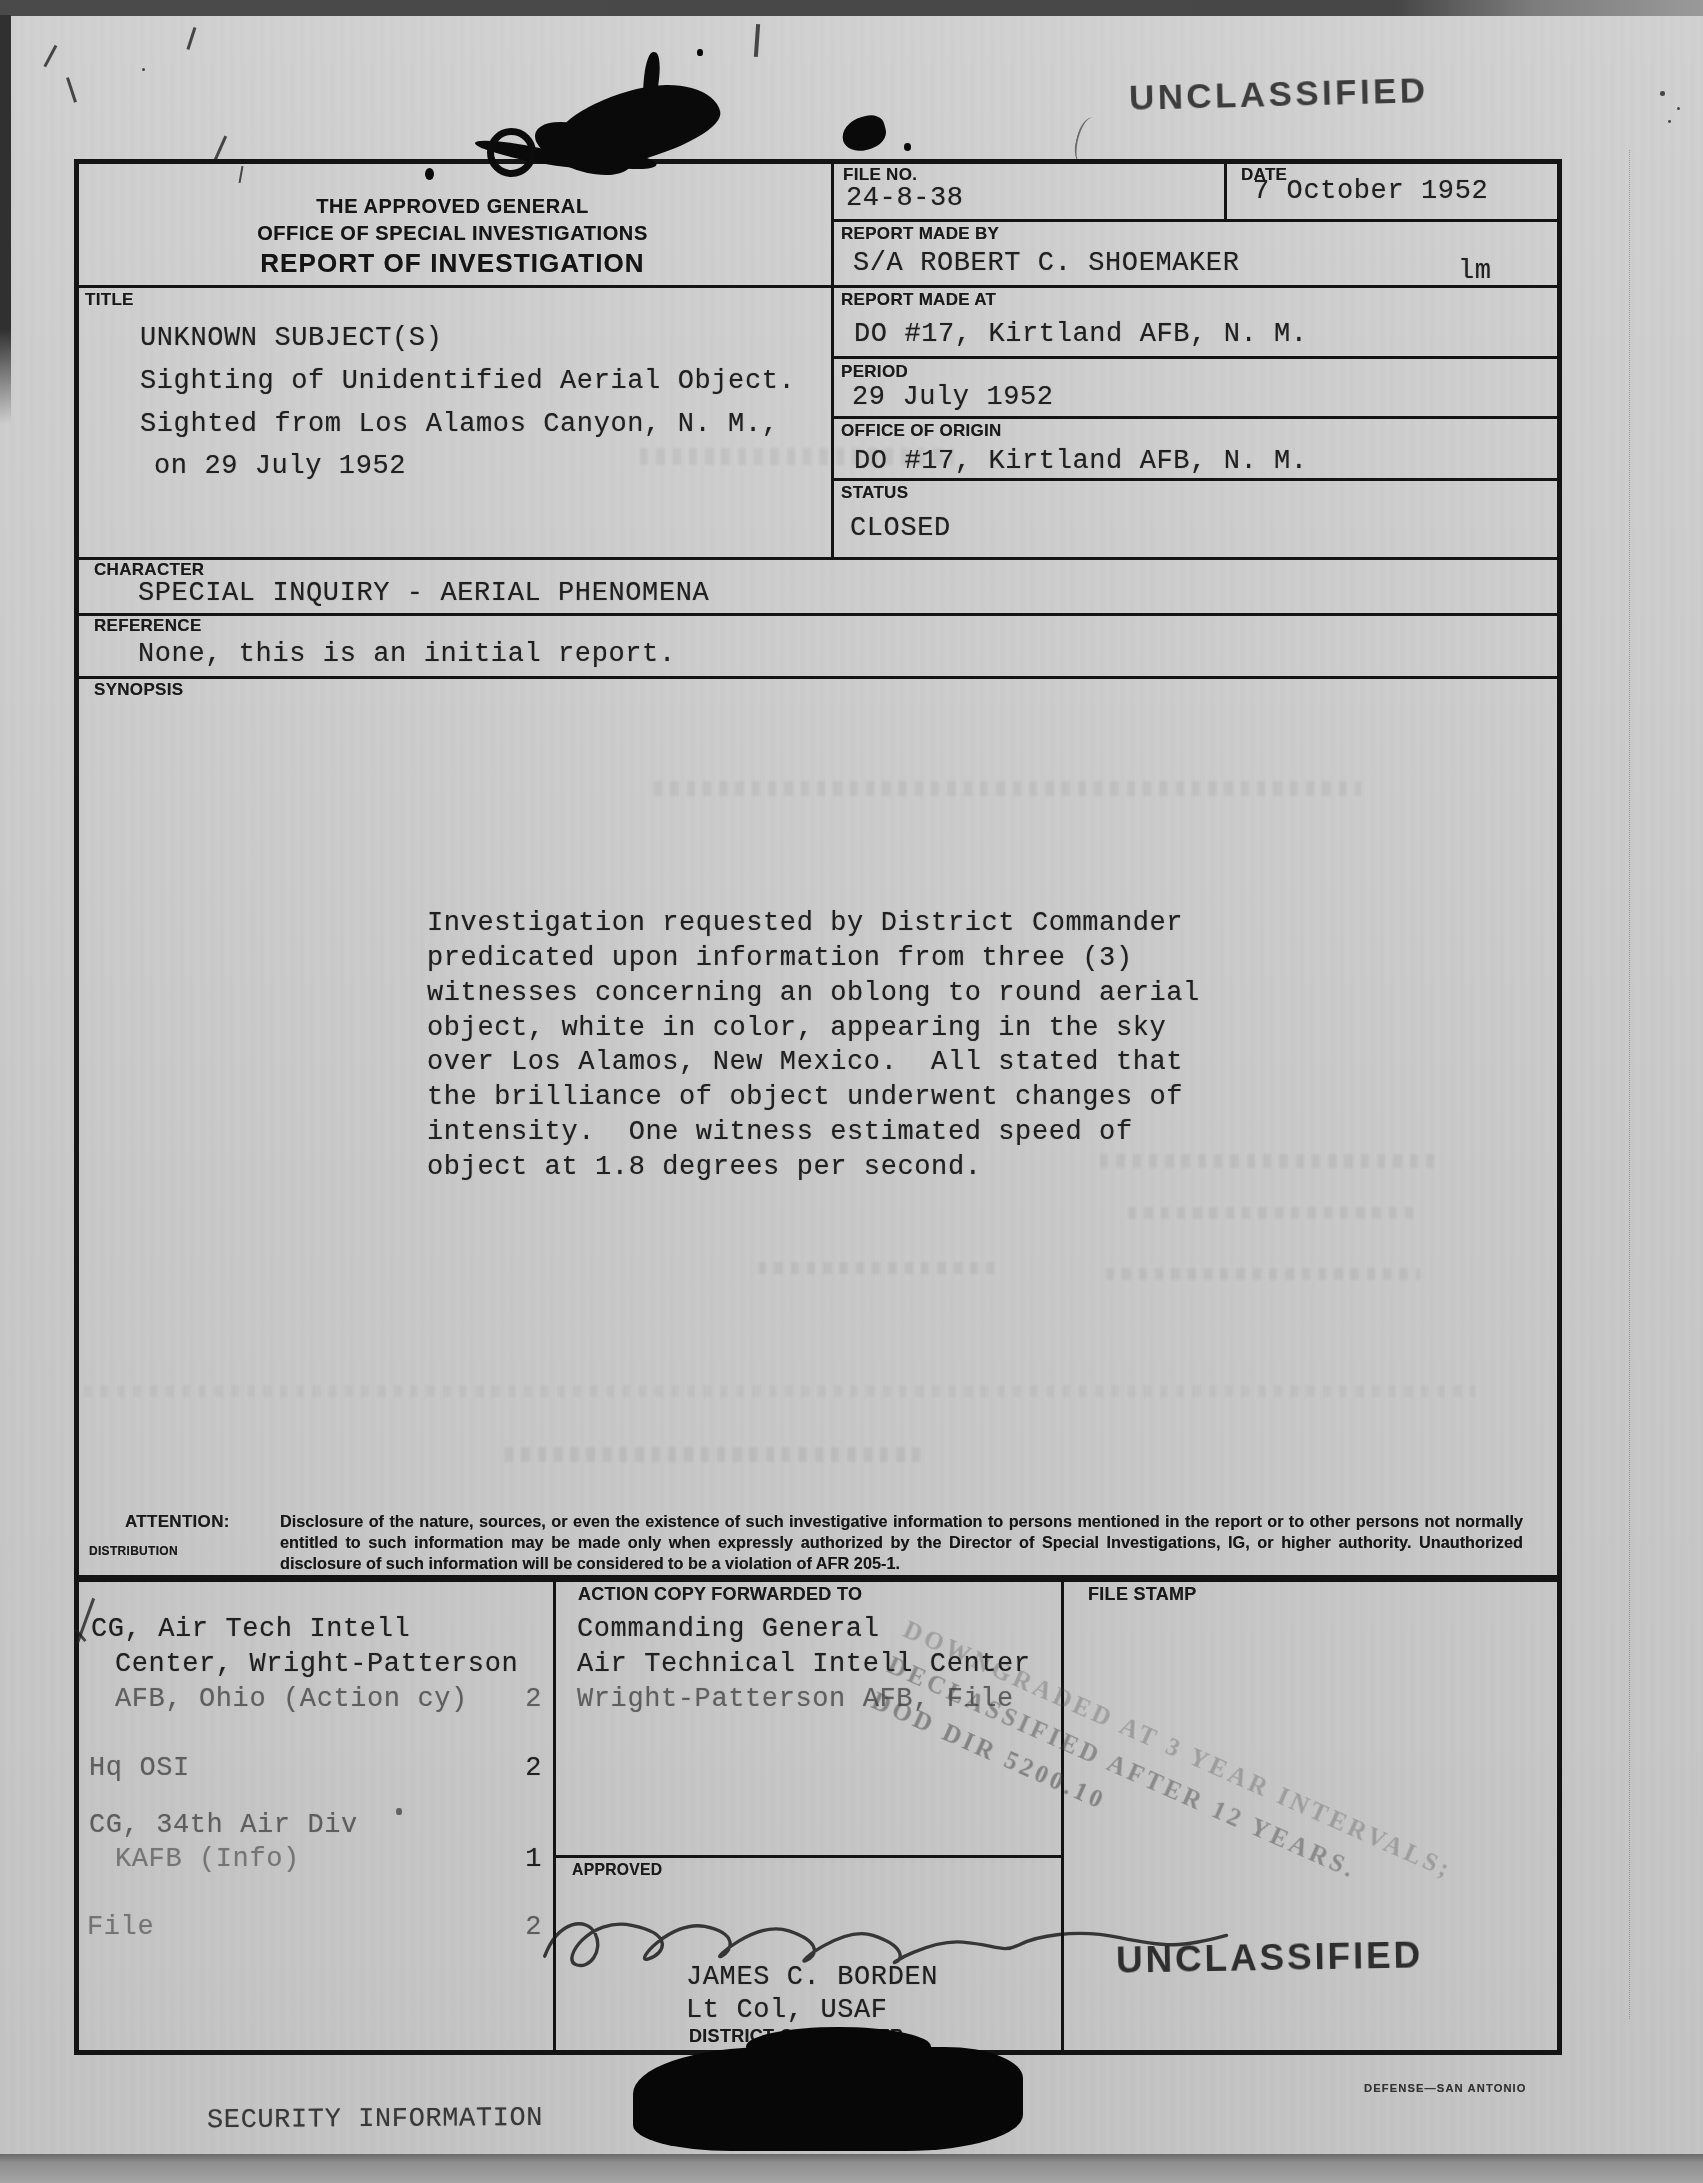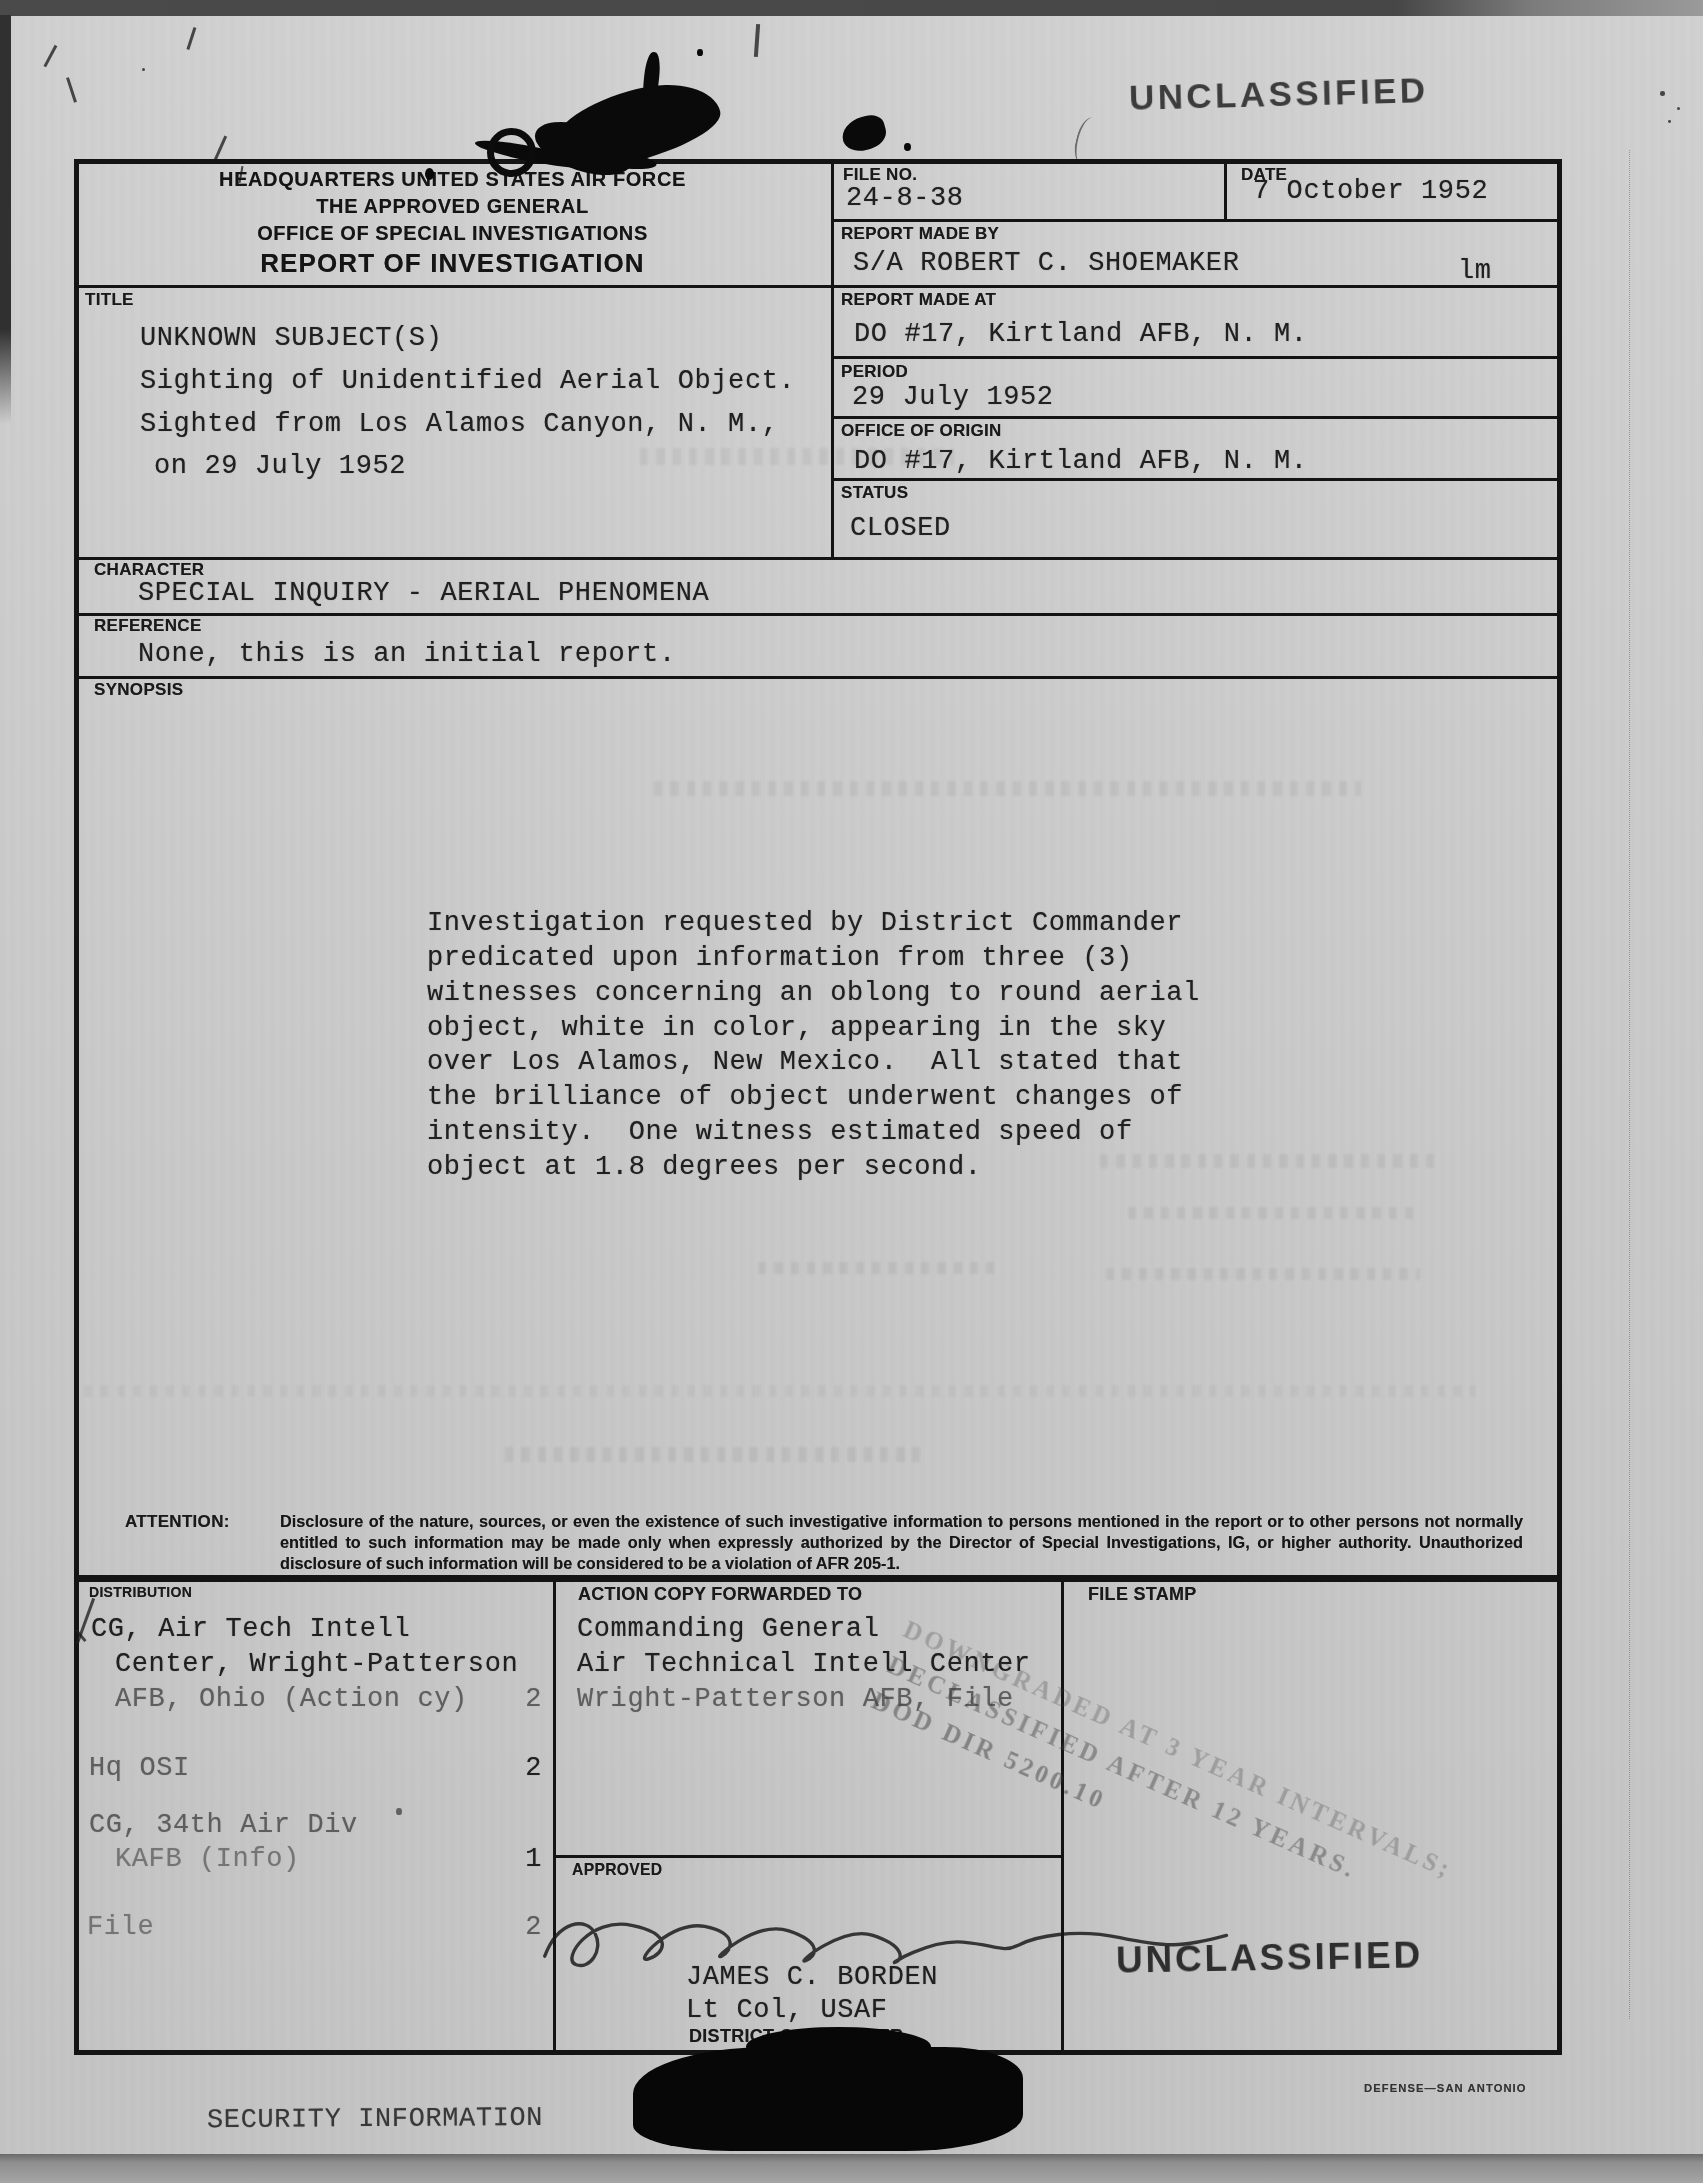--- a/index.html
+++ b/index.html
@@ -76,21 +76,20 @@
   <div class="bar" style="left:74px;top:557px;width:1488px;height:3.4px"></div>
   <div class="bar" style="left:74px;top:613px;width:1488px;height:3.4px"></div>
   <div class="bar" style="left:74px;top:676px;width:1488px;height:3.4px"></div>
   <div class="bar" style="left:74px;top:1575px;width:1488px;height:6.7px"></div>
   <div class="bar" style="left:831px;top:159px;width:3.4px;height:400px"></div>
   <div class="bar" style="left:1224px;top:159px;width:2.8px;height:63px"></div>
   <div class="bar" style="left:553px;top:1578px;width:3.4px;height:477px"></div>
   <div class="bar" style="left:1061px;top:1578px;width:3.4px;height:477px"></div>
   <div class="bar" style="left:553px;top:1855px;width:508px;height:3.4px"></div>
 
-  <div class="hd" style="top:168px;font-size:20px;letter-spacing:0.6px">HEADQUARTERS UNITED STATES AIR FORCE</div>
   <div class="hd" style="top:195px;font-size:20px;letter-spacing:0.6px">THE APPROVED GENERAL</div>
   <div class="hd" style="top:222px;font-size:20px;letter-spacing:0.6px">OFFICE OF SPECIAL INVESTIGATIONS</div>
   <div class="hd" style="top:248px;font-size:26px;letter-spacing:1.1px">REPORT OF INVESTIGATION</div>
 
   <div class="lab" style="left:843px;top:166px">FILE NO.</div>
   <div class="lab" style="left:1241px;top:166px">DATE</div>
   <div class="lab" style="left:841px;top:225px">REPORT MADE BY</div>
   <div class="lab" style="left:841px;top:291px">REPORT MADE AT</div>
   <div class="lab" style="left:841px;top:363px">PERIOD</div>
   <div class="lab" style="left:841px;top:422px">OFFICE OF ORIGIN</div>
@@ -122,21 +121,21 @@
   <div class="tw" style="left:427px;top:979px">witnesses concerning an oblong to round aerial</div>
   <div class="tw" style="left:427px;top:1014px">object, white in color, appearing in the sky</div>
   <div class="tw" style="left:427px;top:1048px">over Los Alamos, New Mexico.  All stated that</div>
   <div class="tw" style="left:427px;top:1083px">the brilliance of object underwent changes of</div>
   <div class="tw" style="left:427px;top:1118px">intensity.  One witness estimated speed of</div>
   <div class="tw" style="left:427px;top:1153px">object at 1.8 degrees per second.</div>
 
   <div class="lab" style="left:125px;top:1513px;font-size:17px">ATTENTION:</div>
   <div class="attn" style="left:280px;top:1511px;width:1243px">Disclosure of the nature, sources, or even the existence of such investigative information to persons mentioned in the report or to other persons not normally entitled to such information may be made only when expressly authorized by the Director of Special Investigations, IG, or higher authority.  Unauthorized disclosure of such information will be considered to be a violation of AFR 205-1.</div>
 
-  <div class="lab" style="left:89px;top:1585px;font-size:14px">DISTRIBUTION</div>
+  <div class="lab" style="left:89px;top:1545px;font-size:12px">DISTRIBUTION</div>
   <div class="lab" style="left:578px;top:1585px;font-size:18px">ACTION COPY FORWARDED TO</div>
   <div class="lab" style="left:1088px;top:1585px;font-size:18px">FILE STAMP</div>
 
   <div class="mark" style="left:79px;top:1628px;width:2.8px;height:14.6px;transform:rotate(-40deg)"></div>
   <div class="mark" style="left:84px;top:1597px;width:3.4px;height:48px;transform:rotate(20deg)"></div>
 
   <div class="tw" style="left:91px;top:1615px">CG, Air Tech Intell</div>
   <div class="tw" style="left:115px;top:1650px">Center, Wright-Patterson</div>
   <div class="tw dim" style="left:115px;top:1685px">AFB, Ohio (Action cy)</div>
   <div class="tw dim" style="left:508px;top:1685px;width:34px;text-align:right">2</div>

